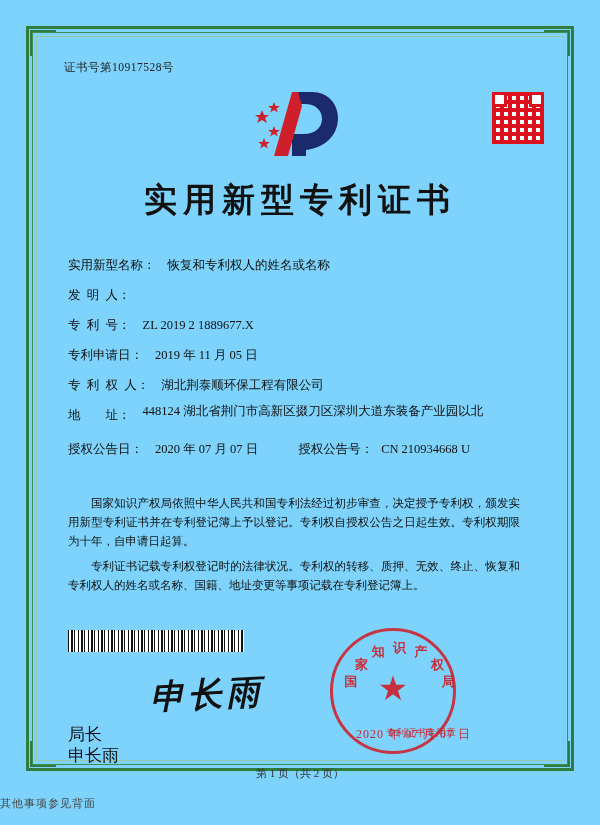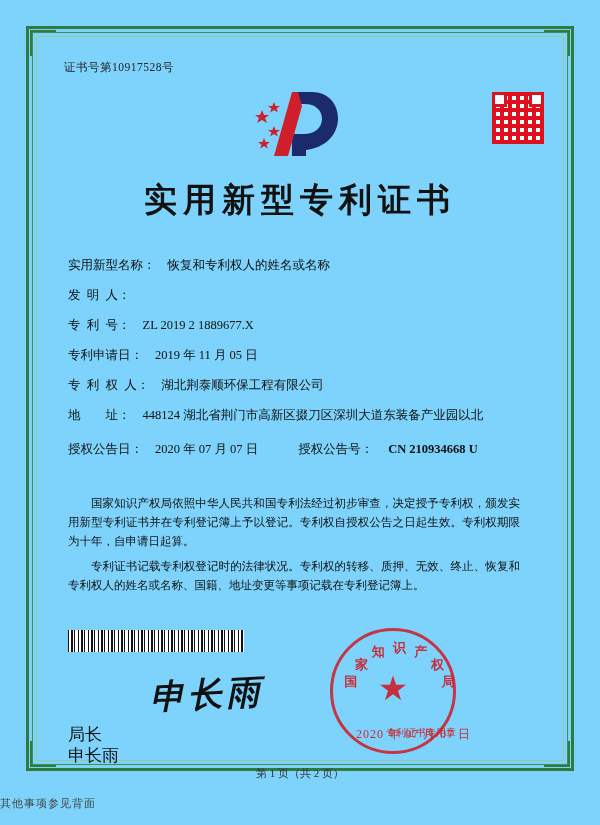--- a/index.html
+++ b/index.html
@@ -125,41 +125,41 @@
     position: absolute;
     left: 68px;
     top: 250px;
     width: 466px;
     font-size: 12.5px;
     line-height: 30px;
     color: #111;
   }
   .field-row {
     display: flex;
-    align-items: center;
+    align-items: flex-start;
   }
   .field-label {
     white-space: pre;
     flex: none;
   }
   .field-value {
     margin-left: 12px;
     flex: 1;
   }
   .field-value.wrap { line-height: 22px; }
 
   .grant-row {
     display: flex;
     align-items: flex-start;
     margin-top: 4px;
   }
   .grant-row .g1-label { white-space: pre; }
   .grant-row .g1-value { margin-left: 12px; }
   .grant-row .g2-label { margin-left: 40px; white-space: pre; }
-  .grant-row .g2-value { margin-left: 15px; font-weight: bold; }
+  .grant-row .g2-value { margin-left: 8px; }
 
   .paras {
     position: absolute;
     left: 68px;
     top: 494px;
     width: 452px;
     font-size: 11.5px;
     line-height: 19px;
     text-align: justify;
     color: #111;

